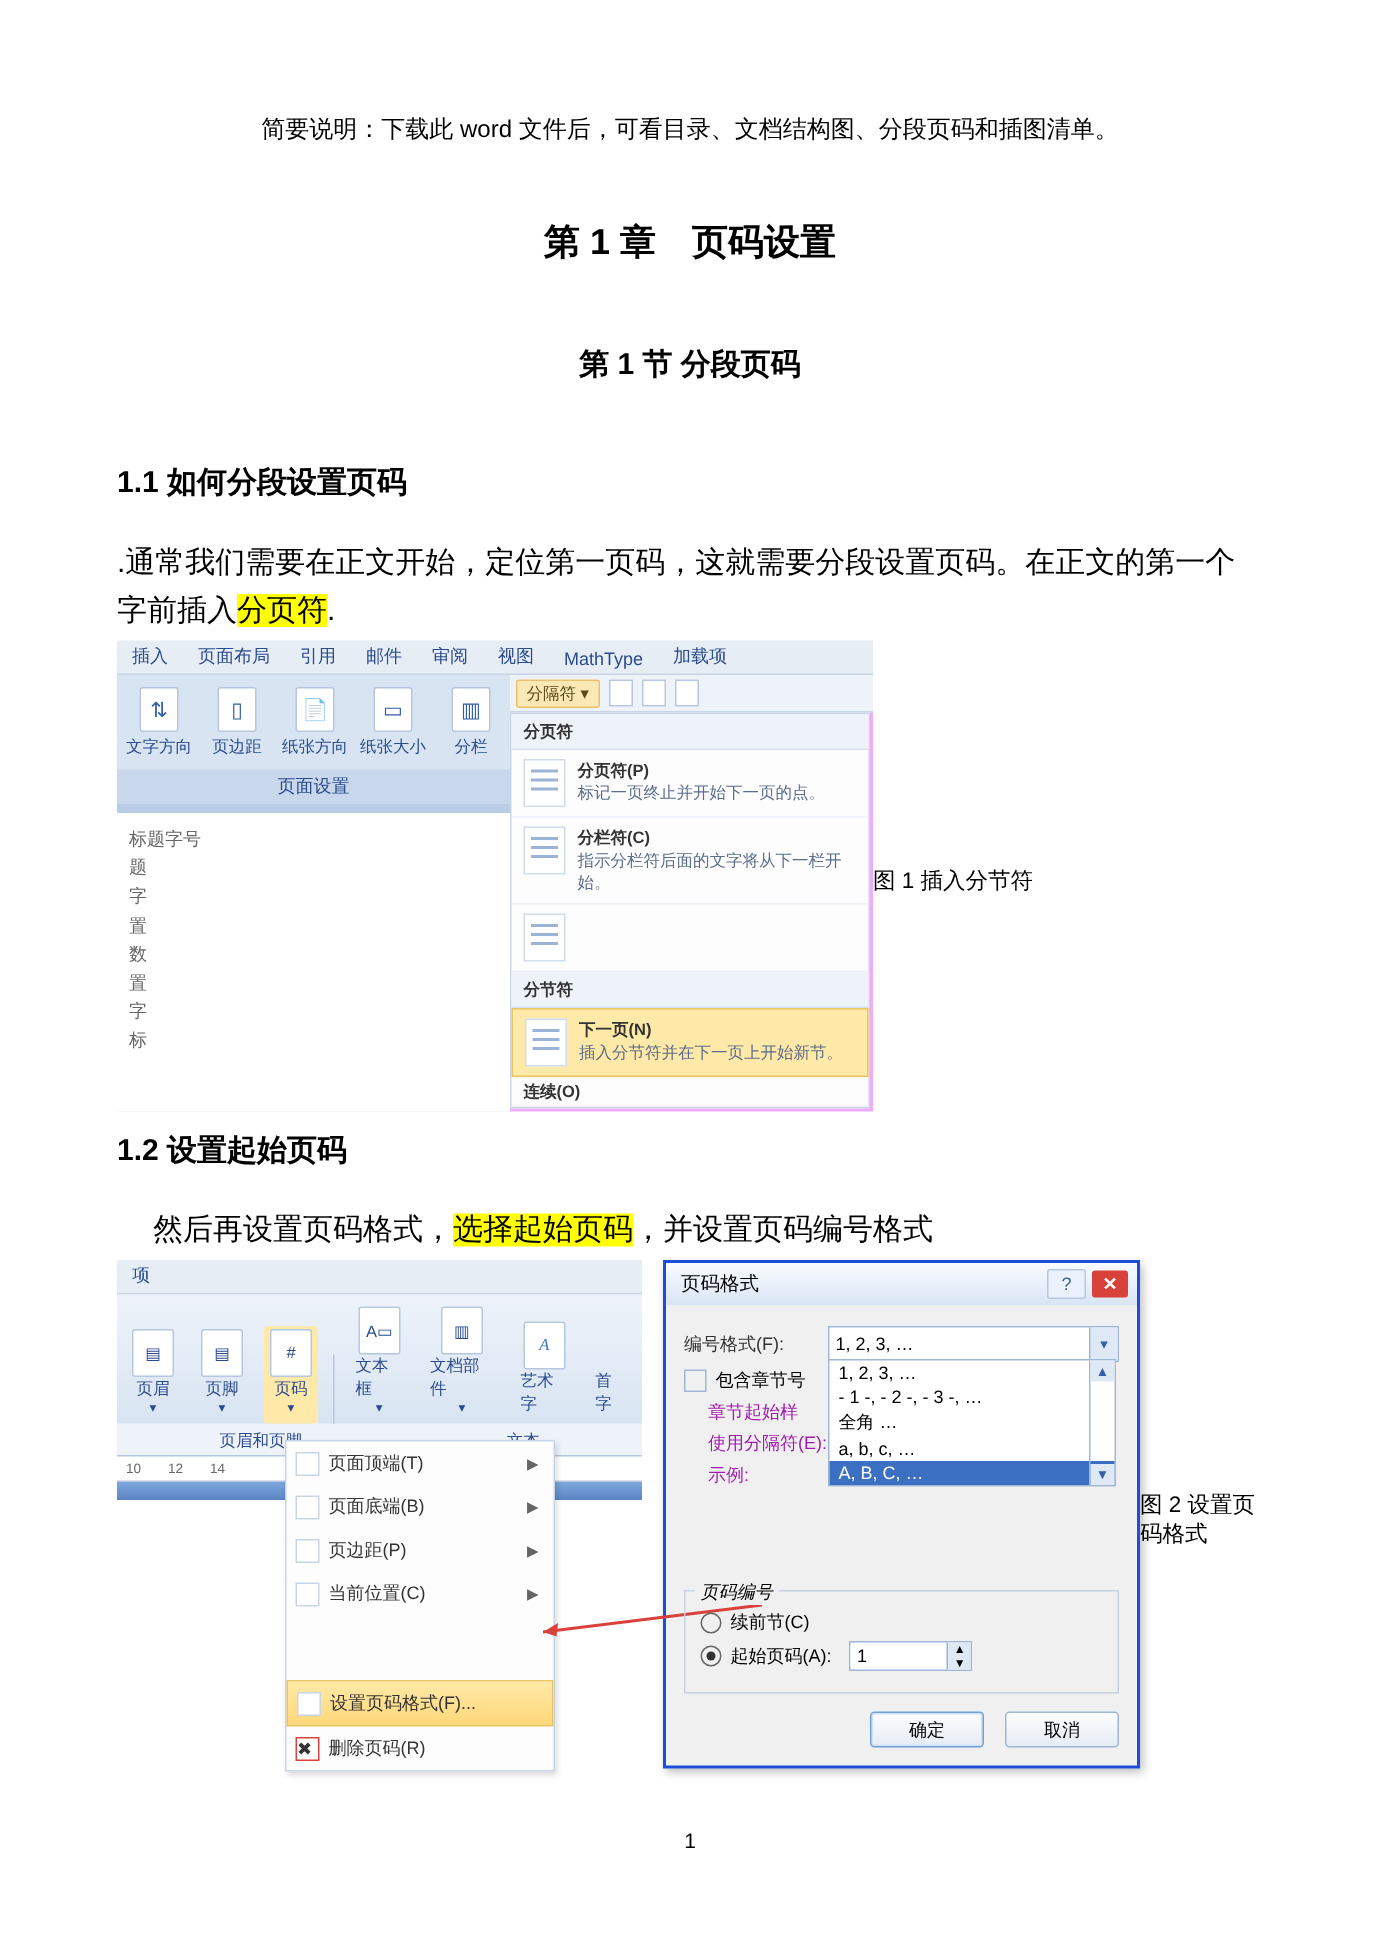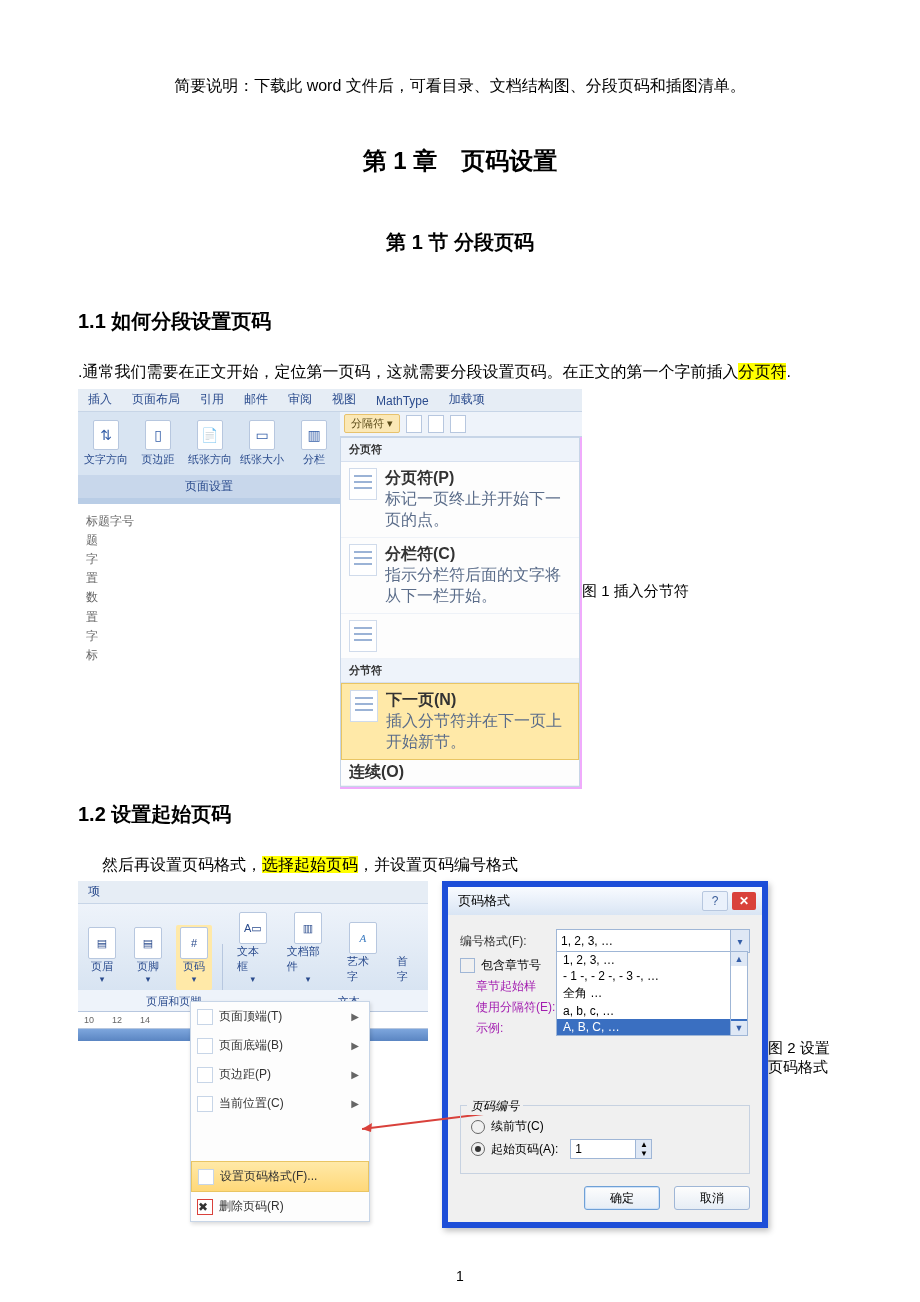--- a/index.html
+++ b/index.html
@@ -29,21 +29,21 @@
     font-size: 20px;
     font-weight: bold;
     margin: 12px 0 52px 0;
   }
   .sub-title {
     font-size: 20px;
     font-weight: bold;
     margin: 12px 0 24px 0;
   }
   .body-text {
-    font-size: 16px;
+    font-size: 20px;
     line-height: 1.6;
     margin: 16px 0 4px 0;
   }
   .hl {
     background: #ffff00;
   }
   .fig-wrap {
     display: flex;
     flex-direction: row;
     align-items: center;
@@ -173,21 +173,21 @@
     background: #fff;
     flex: 0 0 auto;
     position: relative;
   }
   .break-ico::after{
     content:"";
     position:absolute; left:4px; right:4px; top:6px; height:2px;
     background:#9bb3d6;
     box-shadow: 0 6px 0 #9bb3d6, 0 12px 0 #9bb3d6;
   }
-  .break-txt { font-size: 16px; color: #333; }
+  .break-txt { font-size: 11px; color: #333; }
   .break-ttl { font-weight: bold; color: #333; }
   .break-desc { color: #5b6d8a; }
 
   
   .fig2 { width: 690px; display: flex; gap: 14px; align-items: flex-start; }
   .fig2-left {
     width: 350px;
     background: #d8e4f2;
     position: relative;
   }
@@ -246,21 +246,21 @@
   .red-arrow {
     position: absolute;
     left: 284px; top: 228px;
     width: 150px; height: 26px;
     pointer-events:none;
   }
 
   .dialog {
     width: 314px;
     background: #f0f0f0;
-    border: 6px solid #1d4ed8;
+    border: 2px solid #1d4ed8;
     box-shadow: 2px 3px 6px rgba(0,0,0,.25);
     font-size: 12px;
   }
   .dlg-title {
     background: linear-gradient(#f9fbff,#d9e5f4);
     height: 28px;
     display:flex; align-items:center;
     padding: 0 6px 0 10px;
     font-size: 13px;
     position: relative;

